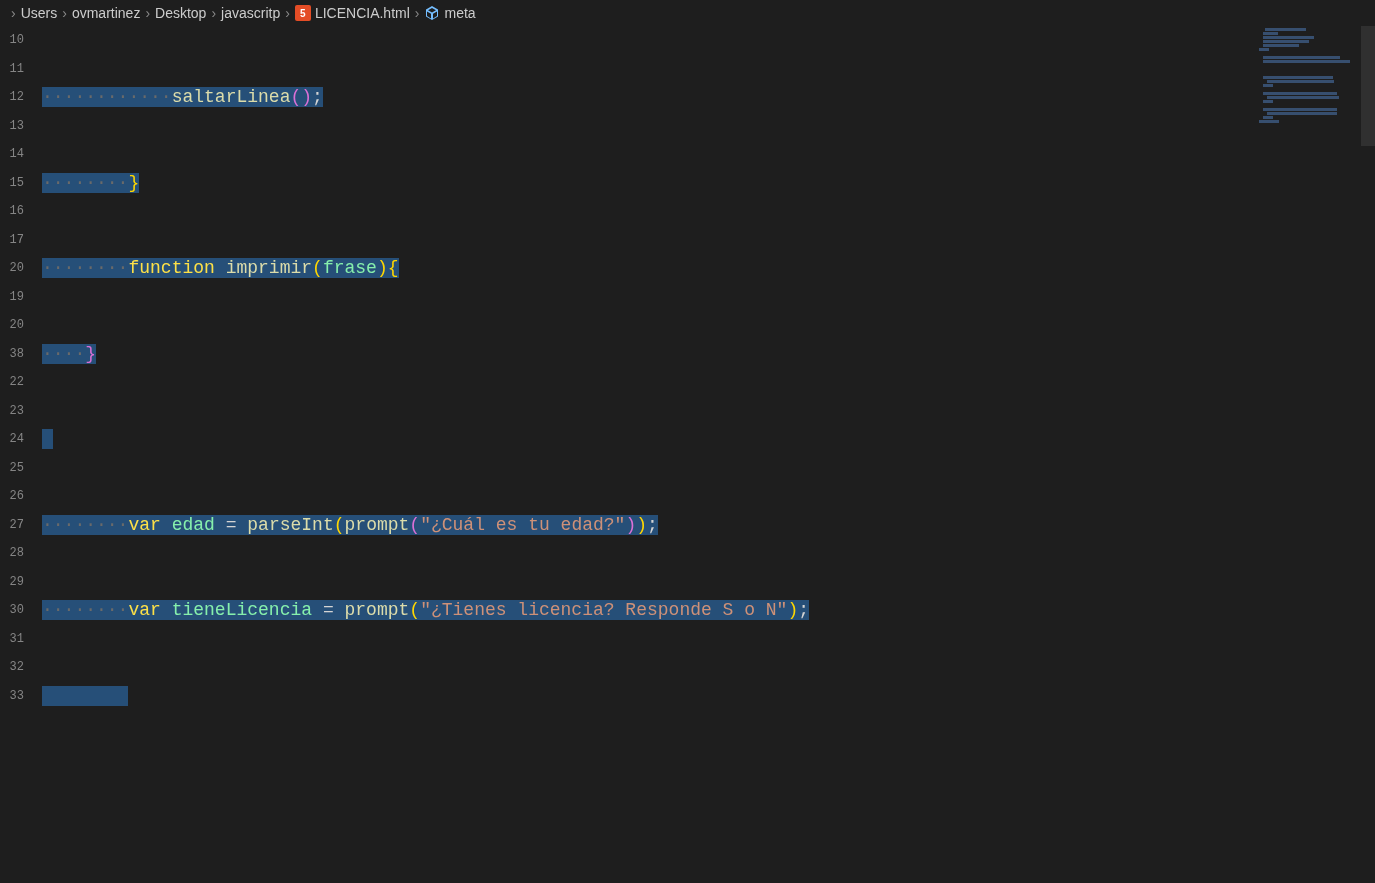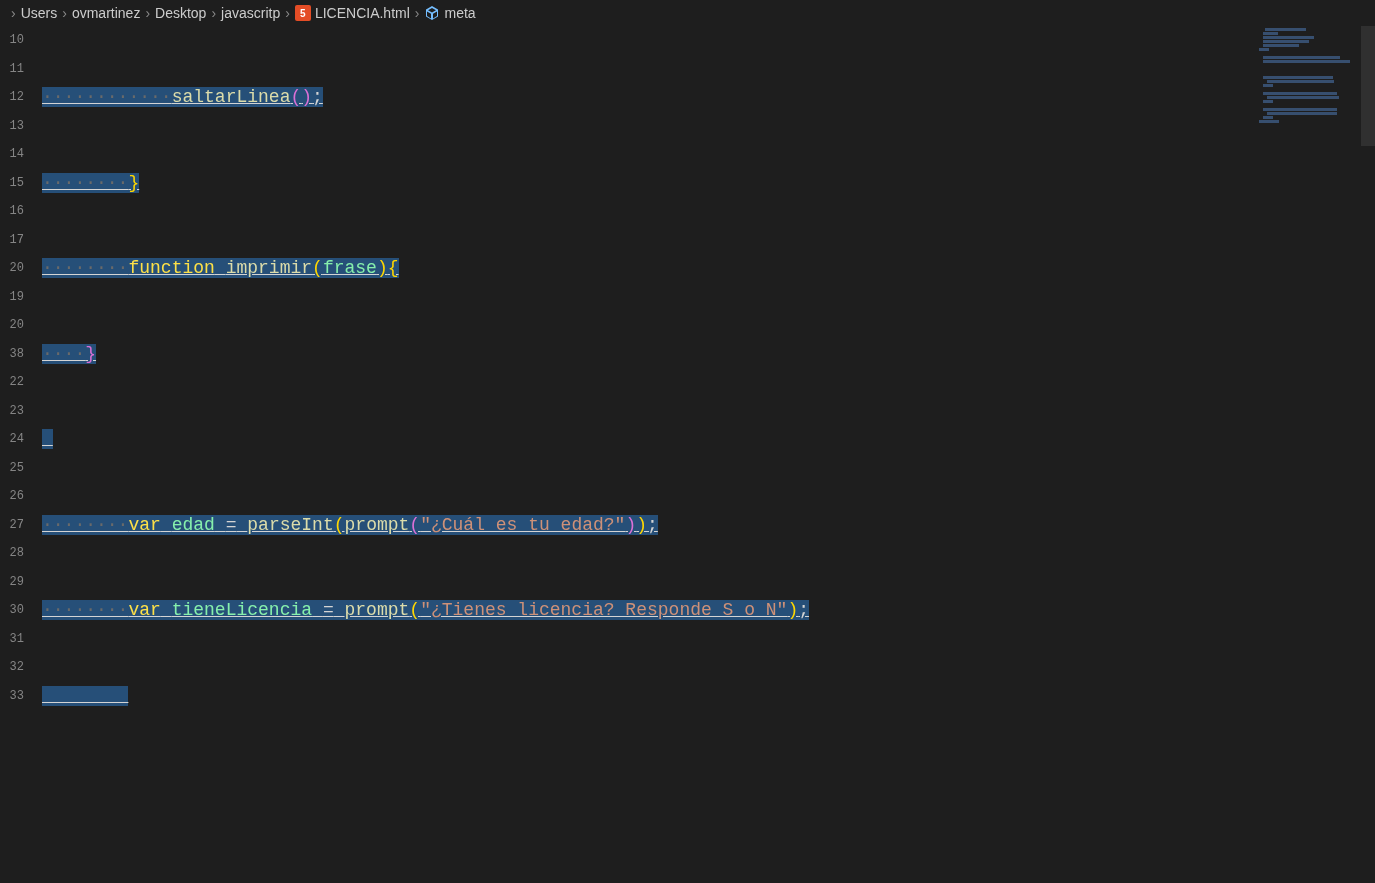--- a/index.html
+++ b/index.html
@@ -77,21 +77,20 @@
     .code-area {
       flex: 1;
       line-height: 28.5px;
       font-size: 18px;
       white-space: pre;
       position: relative;
     }
     .code-line {
       height: 28.5px;
       position: relative;
-      text-decoration: underline;
     }
     .sel {
       background: #264f78;
       display: inline;
     }
     .tk-brace { color: #ffd700; }
     .tk-brace2 { color: #da70d6; }
     .tk-fn { color: #dcdcaa; }
     .tk-kw { color: #fde047; }
     .tk-var { color: #86efac; }

